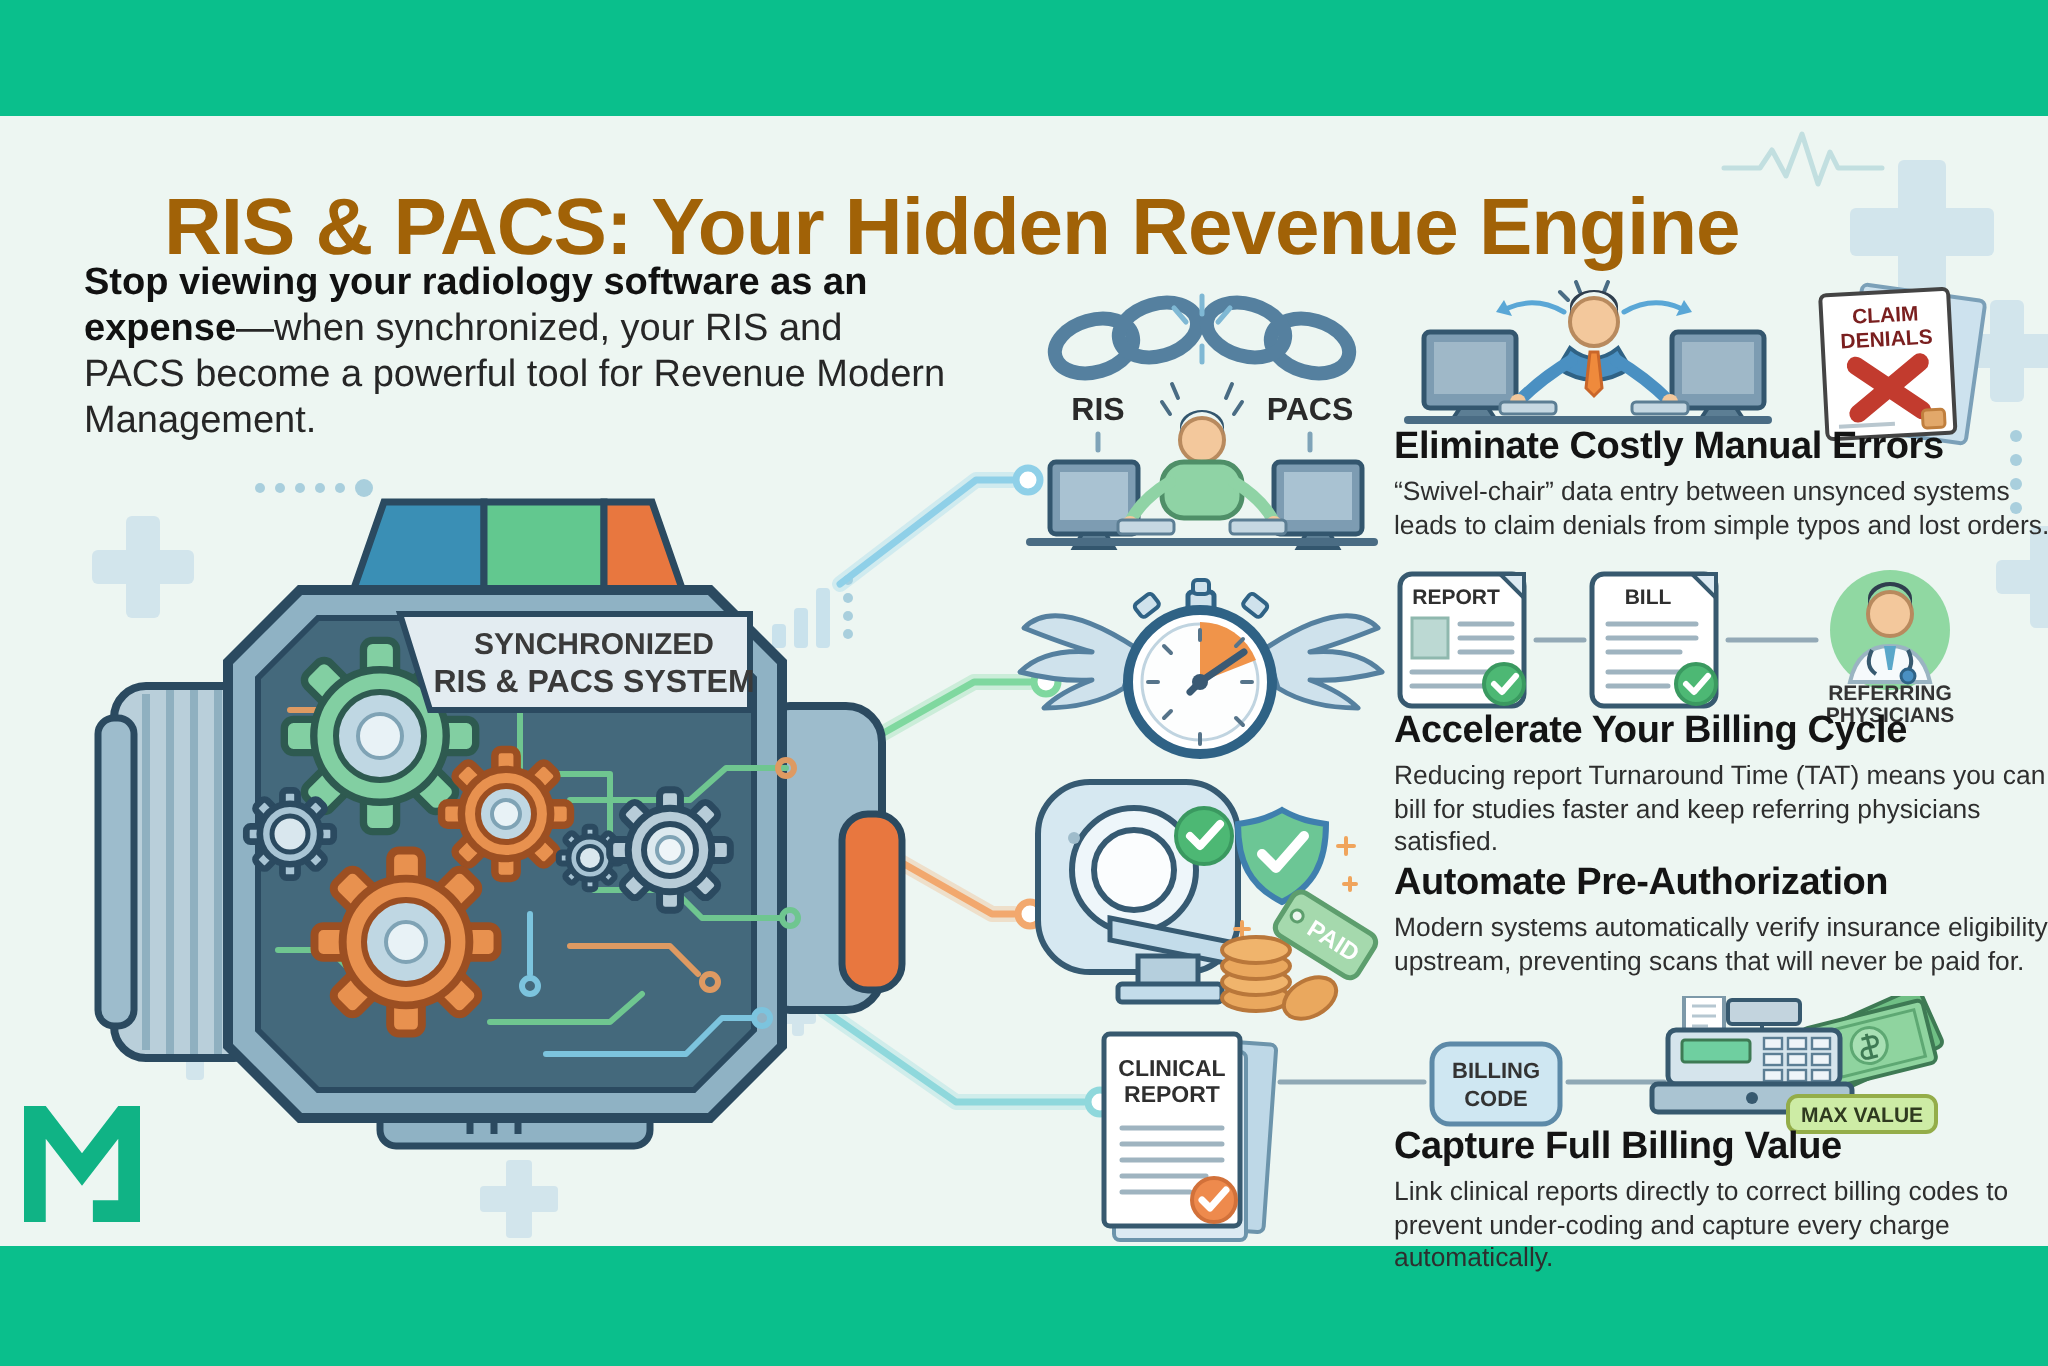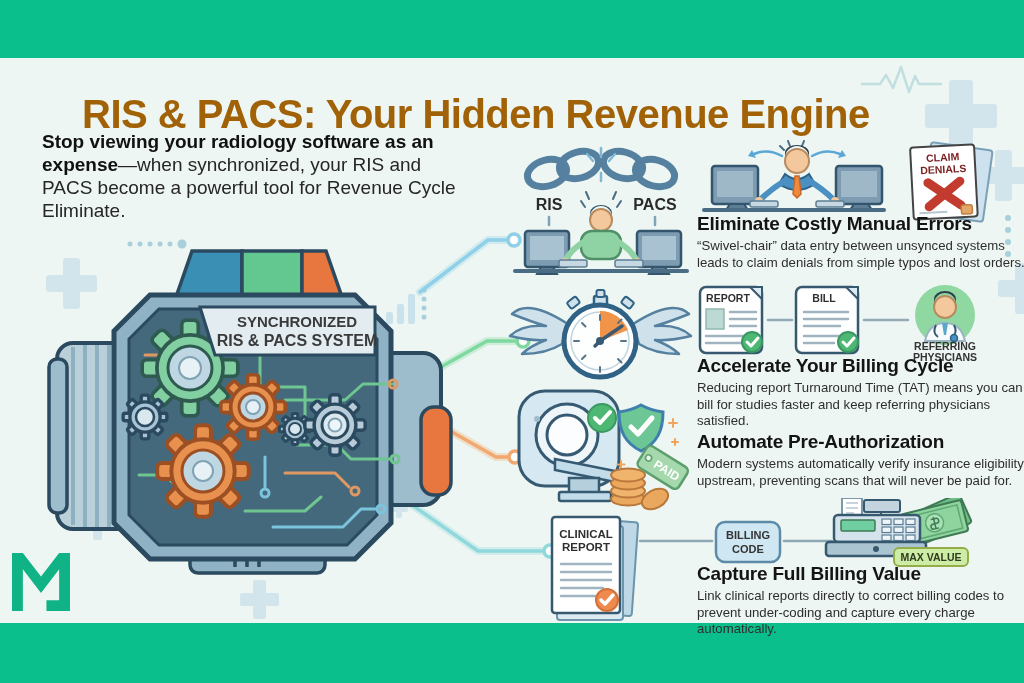--- a/index.html
+++ b/index.html
@@ -115,21 +115,21 @@
       <path d="M438 424 L 496 457 L 507 457" stroke="#f2a86e" stroke-width="8" opacity=".3"></path>
       <path d="M438 424 L 496 457 L 507 457" stroke="#f2a86e" stroke-width="3.5"></path>
       <circle cx="515" cy="457" r="6" fill="#fff" stroke="#f2a86e" stroke-width="3.5"></circle>
       <path d="M412 505 L 478 551 L 542 551" stroke="#8fd8dc" stroke-width="8" opacity=".3"></path>
       <path d="M412 505 L 478 551 L 542 551" stroke="#8fd8dc" stroke-width="3.5"></path>
       <circle cx="550" cy="551" r="6" fill="#fff" stroke="#8fd8dc" stroke-width="3.5"></circle>
     </g>
   </svg>
 
   <div class="abs title">RIS &amp; PACS: Your Hidden Revenue Engine</div>
-  <div class="abs intro"><b>Stop viewing your radiology software as an expense</b><span>—when synchronized, your RIS and PACS become a powerful tool for Revenue Cycle Eliminate.</span></div>
+  <div class="abs intro"><b>Stop viewing your radiology software as an expense</b><span>—when synchronized, your RIS and PACS become a powerful tool for Revenue Modern Management.</span></div>
 
   <svg class="abs" style="left:35px;top:235px;" width="440" height="340" viewBox="0 0 440 340">
     <defs>
       <g id="gear">
         <g>
           <rect x="-9" y="-52" width="18" height="22" rx="5"></rect>
           <rect x="-9" y="-52" width="18" height="22" rx="5" transform="rotate(45)"></rect>
           <rect x="-9" y="-52" width="18" height="22" rx="5" transform="rotate(90)"></rect>
           <rect x="-9" y="-52" width="18" height="22" rx="5" transform="rotate(135)"></rect>
           <rect x="-9" y="-52" width="18" height="22" rx="5" transform="rotate(180)"></rect>

